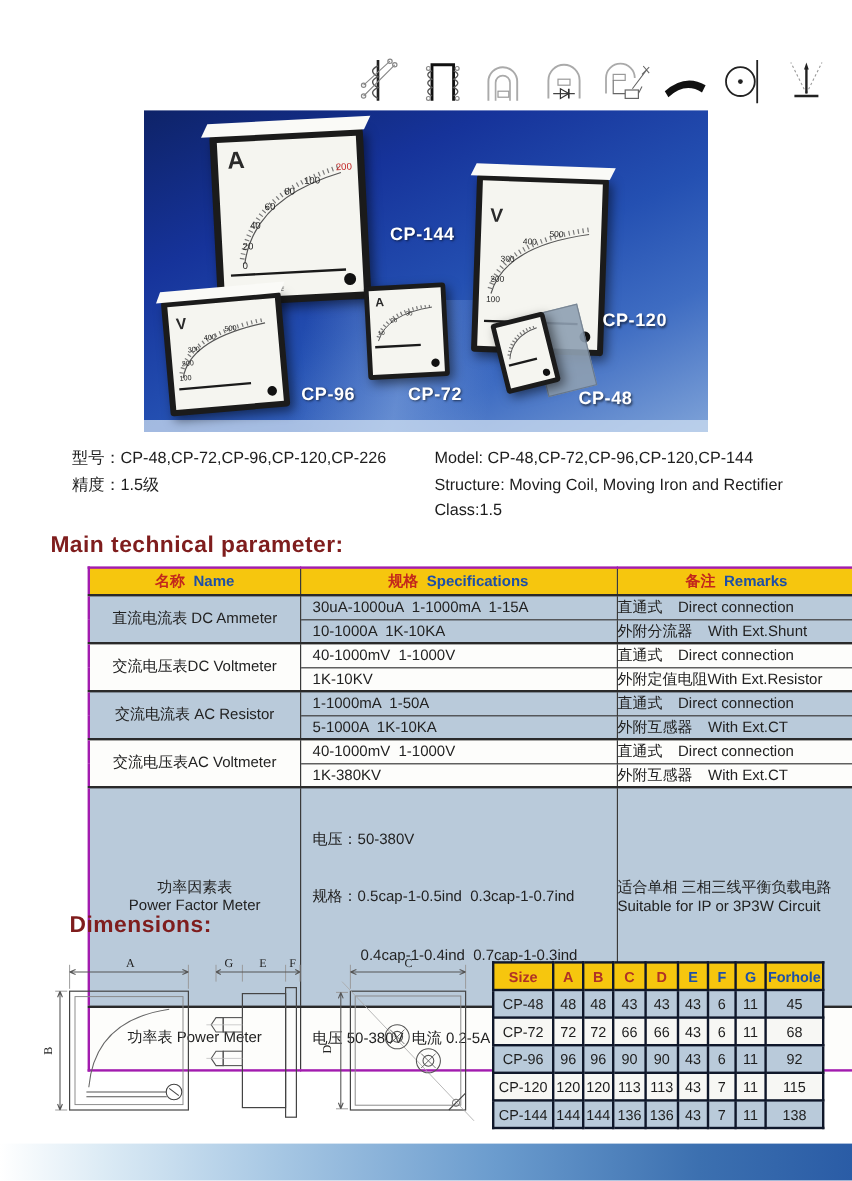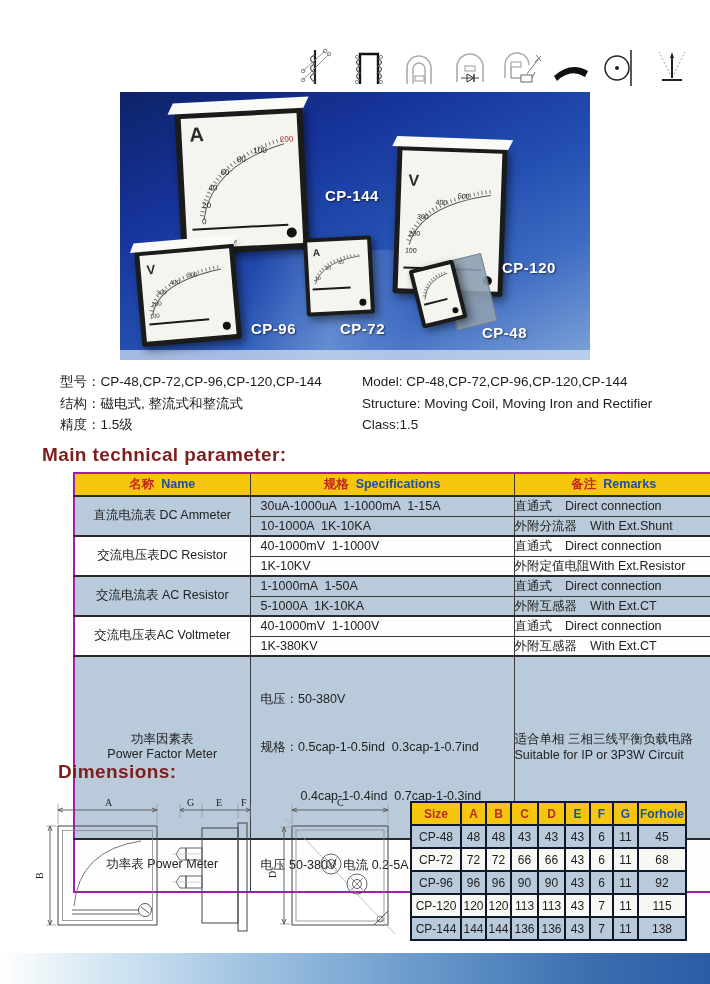--- a/index.html
+++ b/index.html
@@ -226,22 +226,21 @@
         <path d="M2 22 Q8 4 30 2" stroke="#555" stroke-width="0.8" fill="none"></path>
         <path d="M2 19 Q8 2 30 0" stroke="#777" stroke-width="2.5" stroke-dasharray="1,2" fill="none"></path>
       </svg>
       <div class="mneedle" style="left:3px;top:32px;width:24px;"></div>
       <div class="mdot" style="width:6px;height:6px;right:3px;bottom:3px;"></div>
     </div>
     <div class="plabel" style="left:362px;top:232px;">CP-48</div>
   </div>
 
   <div class="info info-zh">
-    <div>型号：CP-48,CP-72,CP-96,CP-120,CP-144</div>
-    <div>结构：磁电式, 整流式和整流式</div>
+    <div>型号：CP-48,CP-72,CP-96,CP-120,CP-226</div>
     <div>精度：1.5级</div>
   </div>
   <div class="info info-en">
     <div>Model: CP-48,CP-72,CP-96,CP-120,CP-144</div>
     <div>Structure: Moving Coil, Moving Iron and Rectifier</div>
     <div>Class:1.5</div>
   </div>
 
   <div class="shead h-main">Main technical parameter:</div>
 
@@ -264,21 +263,21 @@
         <td class="spec">30uA-1000uA  1-1000mA  1-15A</td>
         <td class="rem"><span>直通式</span><span class="rem-en">Direct connection</span></td>
       </tr>
       <tr class="r20">
         <td class="spec">10-1000A  1K-10KA</td>
         <td class="rem"><span>外附分流器</span><span class="rem-en">With Ext.Shunt</span></td>
       </tr>
     </tbody>
     <tbody class="plain">
       <tr class="r20">
-        <td class="name" rowspan="2"><span>交流电压表</span><span>DC Resistor</span></td>
+        <td class="name" rowspan="2"><span>交流电压表</span><span>DC Voltmeter</span></td>
         <td class="spec">40-1000mV  1-1000V</td>
         <td class="rem"><span>直通式</span><span class="rem-en">Direct connection</span></td>
       </tr>
       <tr class="r20">
         <td class="spec">1K-10KV</td>
         <td class="rem"><span>外附定值电阻</span><span class="rem-en" style="margin-left:0">With Ext.Resistor</span></td>
       </tr>
     </tbody>
     <tbody class="shade">
       <tr class="r20">

